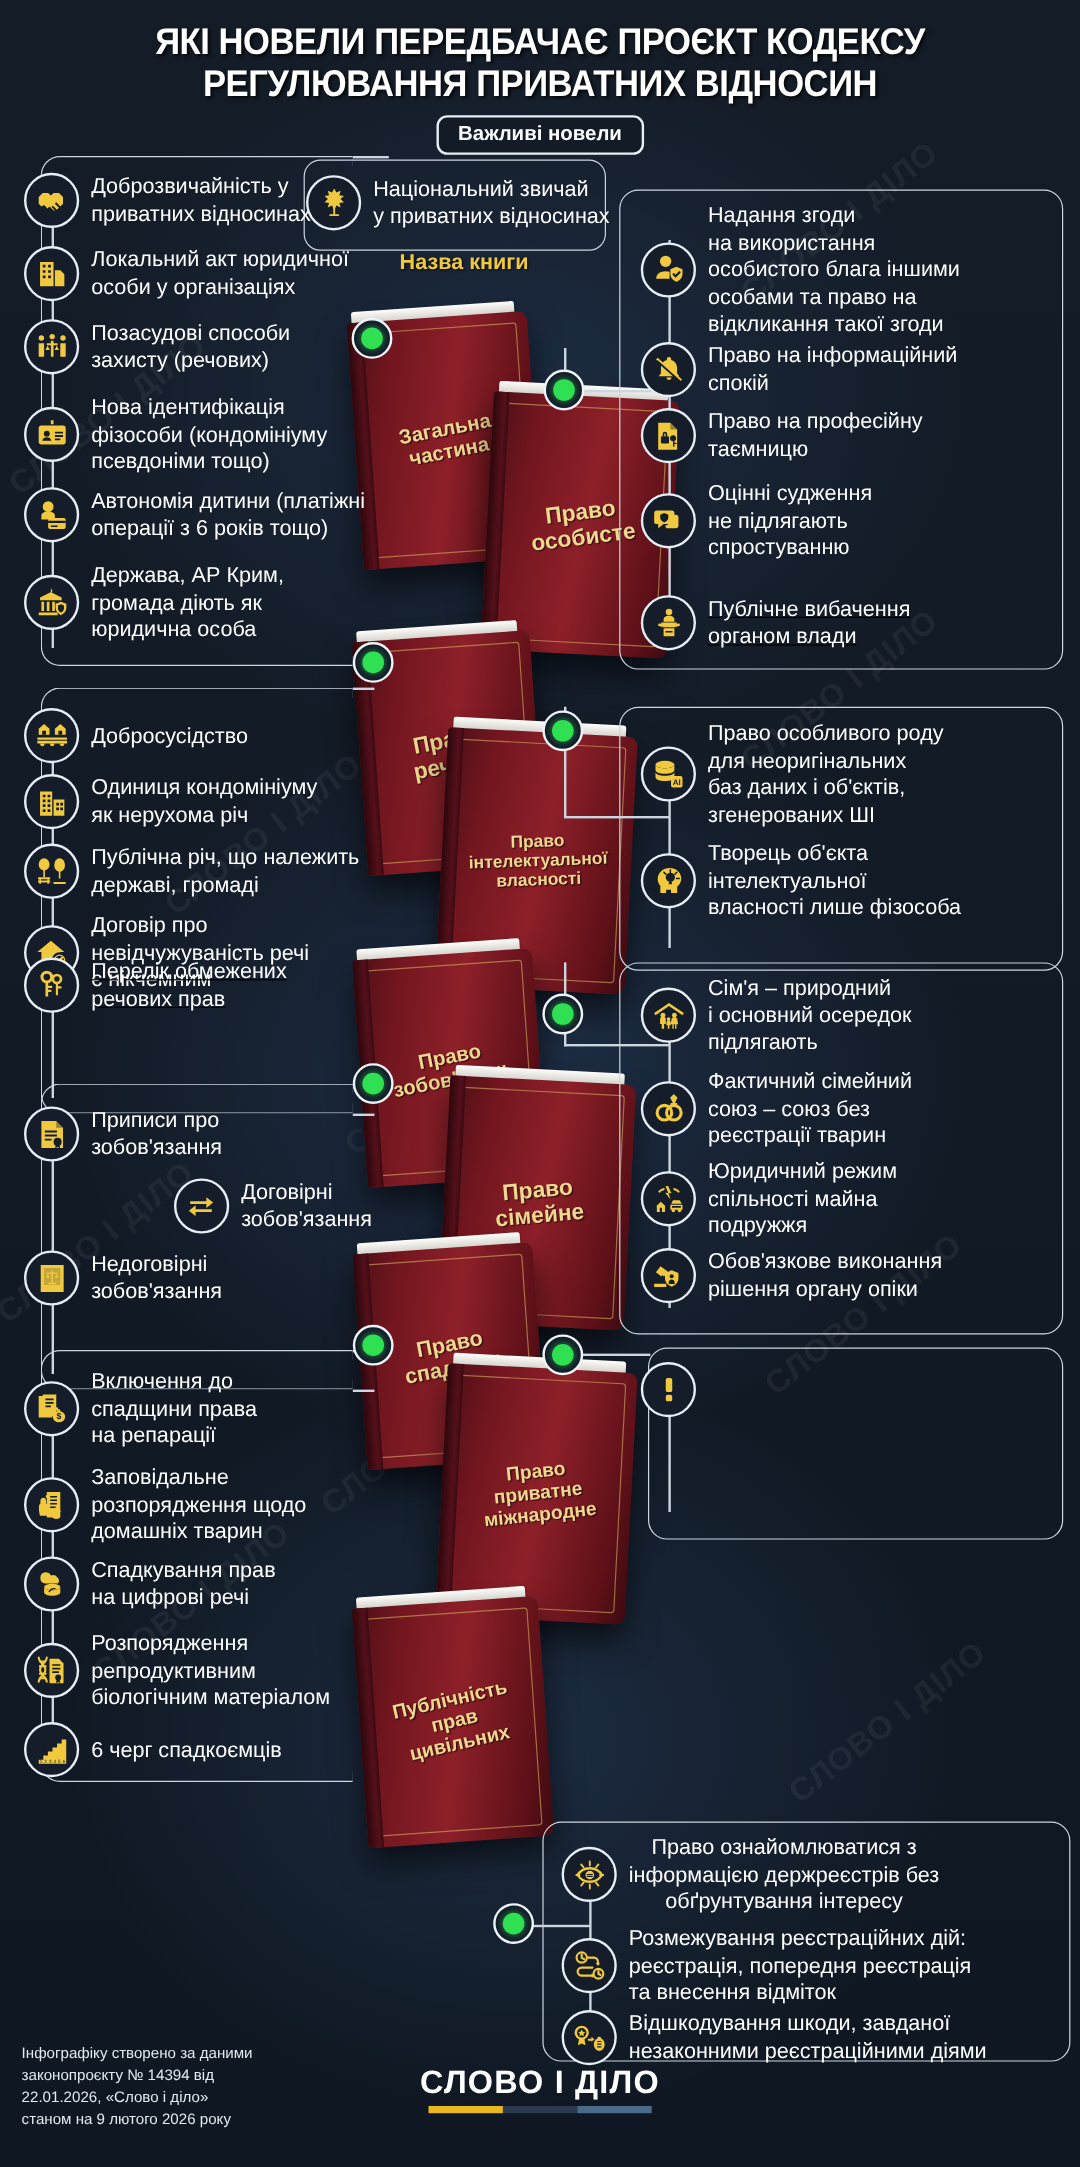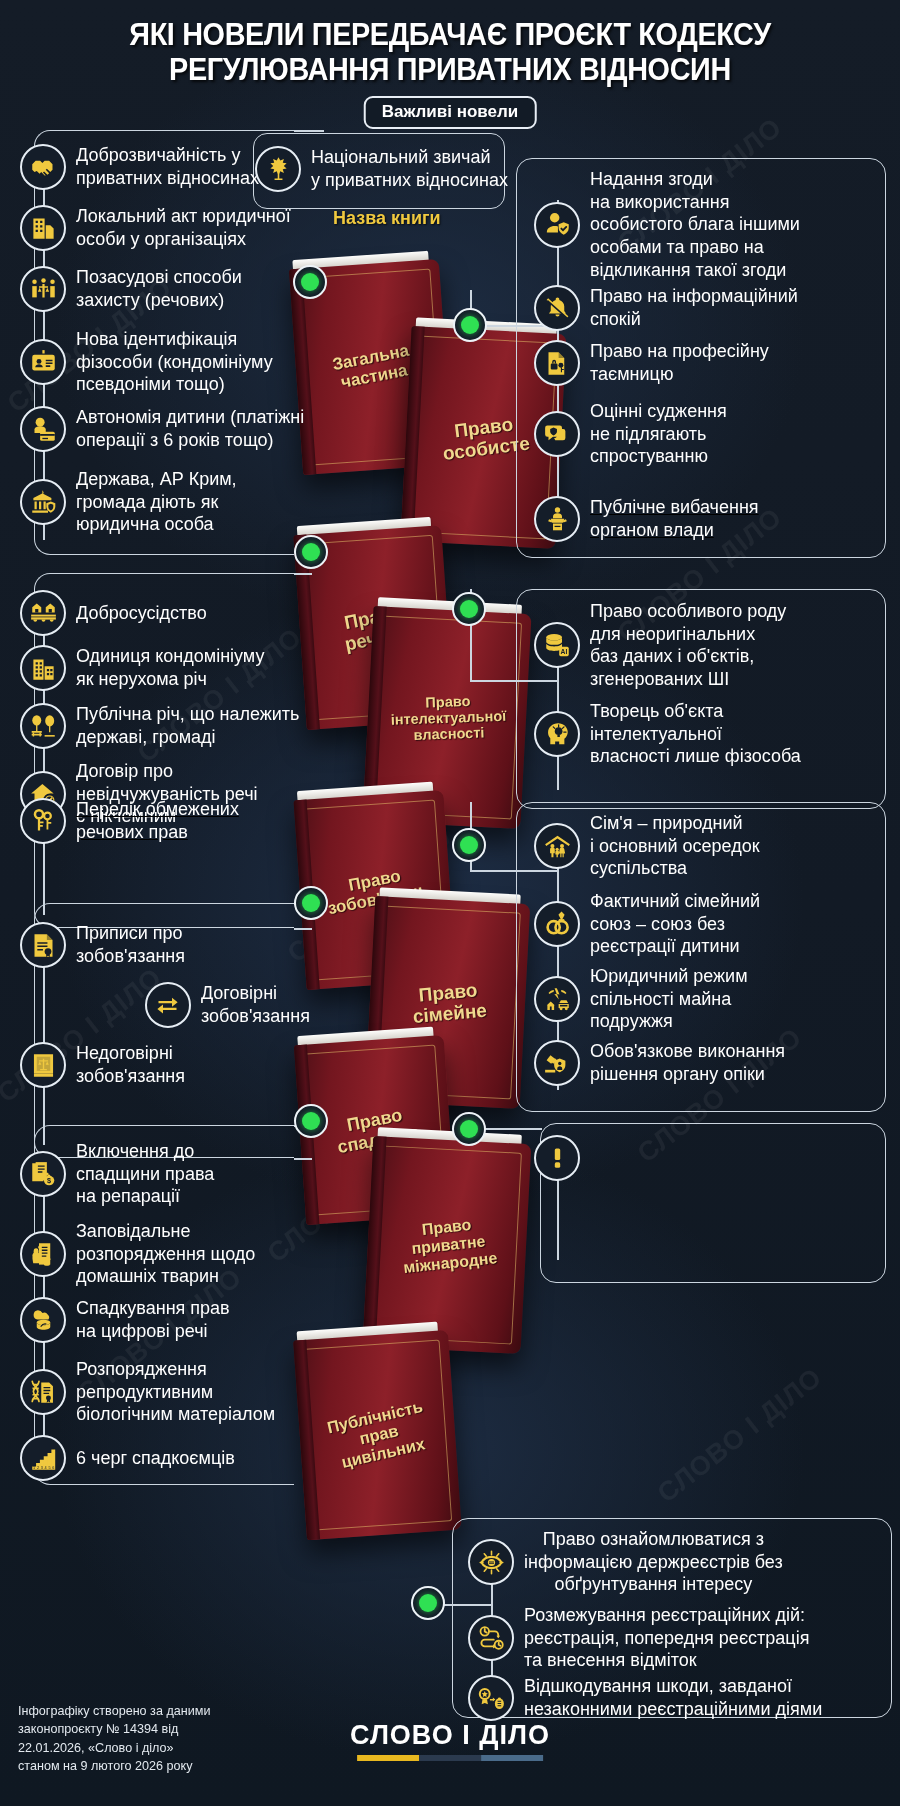--- a/index.html
+++ b/index.html
@@ -596,35 +596,35 @@
           <circle cx="7.5" cy="11.6" r="1.8"></circle>
           <path d="M5.4 14.4c0-1.1.9-1.8 2.1-1.8s2.1.7 2.1 1.8V18H8.4v3.6H6.6V18H5.4v-3.6z"></path>
           <circle cx="16" cy="11.6" r="1.8"></circle>
           <path d="M13.9 14.6c0-1.1.9-1.8 2.1-1.8s2.1.7 2.1 1.8l.7 3.6h-1.3v3.4h-1v-3.4h-1v3.4h-1V18.2h-1.3l.7-3.6z"></path>
           <circle cx="11.7" cy="14.4" r="1.4"></circle>
           <path d="M10.1 16.8c0-.9.7-1.4 1.6-1.4s1.6.5 1.6 1.4v2.2h-1v2.6h-1.2V19h-1v-2.2z"></path>
         </svg>
     </div>
     <div class="lbl" style="white-space:pre-line;">Сім'я – природний
 і основний осередок
-суспільства</div>
+підлягають</div>
   </div>
 
   <div class="item" style="left:534px; top:890px; width:360px;">
     <div class="ico">
       <svg viewBox="0 0 24 24" fill="none" stroke="currentColor">
           <circle cx="8.6" cy="14.4" r="5.4" stroke-width="2.3"></circle>
           <circle cx="15.6" cy="14.4" r="5.4" stroke-width="2.3"></circle>
           <path d="M13.6 3.4l2-2 2 2-2 4z" fill="currentColor" stroke-width="1.2"></path>
           <path d="M13.2 7.2h4.8v1.6h-4.8z" fill="currentColor" stroke="none"></path>
         </svg>
     </div>
     <div class="lbl" style="white-space:pre-line;">Фактичний сімейний
 союз – союз без
-реєстрації дитини</div>
+реєстрації тварин</div>
   </div>
 
   <div class="item" style="left:534px; top:965px; width:360px;">
     <div class="ico">
       <svg viewBox="0 0 24 24" fill="currentColor">
           <path d="M11.4 2l2.4 5.6-2.2-.4 1.6 4.8-4-5 2.2.3L9.4 2z"></path>
           <path d="M4 6.2C5.4 4.6 7 3.8 8.8 3.6l-.3 1.7c-1.4.2-2.5.8-3.4 1.9L4 6.2zM20 6.2c-1.4-1.6-3-2.4-4.8-2.6l.3 1.7c1.4.2 2.5.8 3.4 1.9l1.1-1z"></path>
           <path d="M6 13.8L2.5 17H3v4.4h6V17h.5L6 13.8z"></path>
           <path d="M5.2 18.2h1.6v3.2H5.2z" fill="#141d29"></path>
           <path d="M13.6 15.2l1.4-2.6h5l1.4 2.6H13.6z"></path>

